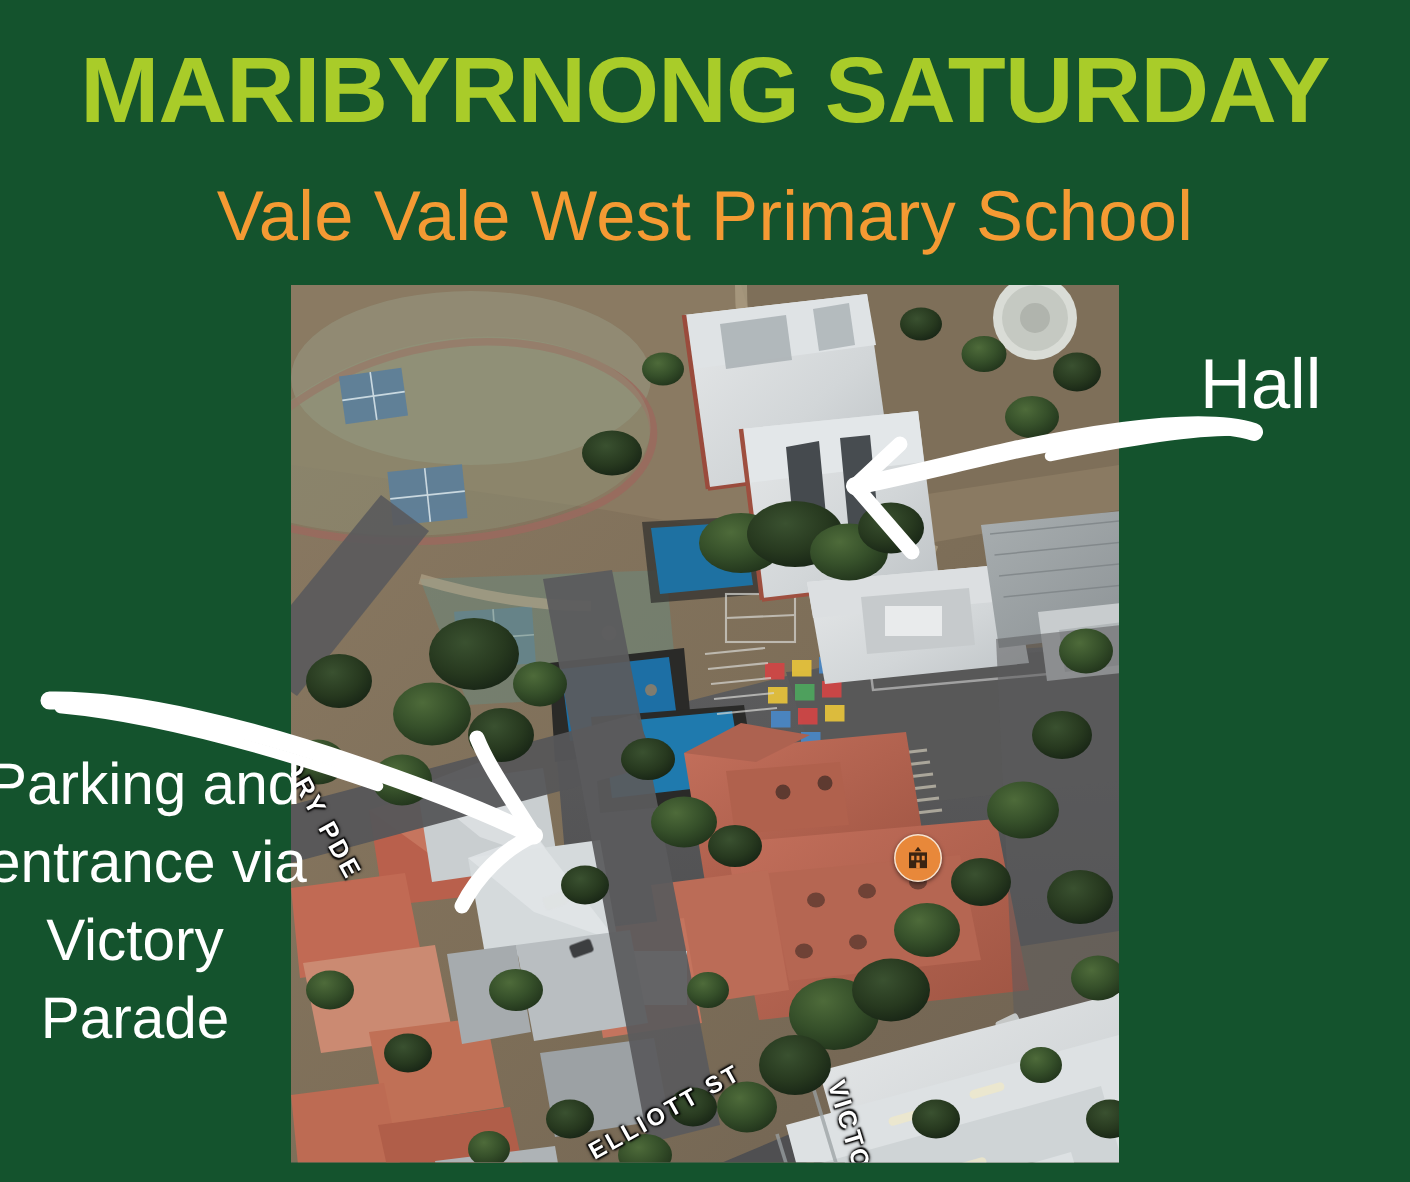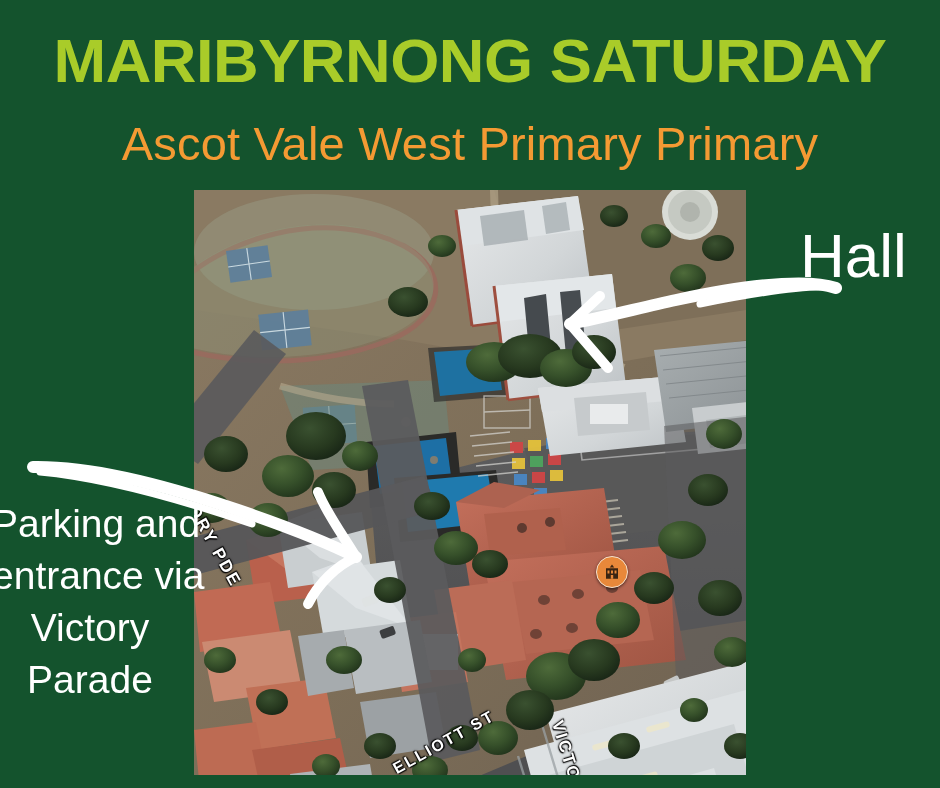--- a/index.html
+++ b/index.html
@@ -81,21 +81,21 @@
 
   
   .arrow-layer{position:absolute;left:0;top:0;width:940px;height:788px;pointer-events:none;}
 
   
   .label-hall{
     position:absolute;left:800px;top:228px;
     color:#ffffff;
     font-family:"Liberation Sans", sans-serif;
     font-weight:400;
-    font-size:62px;
+    font-size:47px;
     line-height:56px;
     white-space:nowrap;
   }
   .label-parking{
     position:absolute;left:-8px;top:498px;width:196px;
     color:#ffffff;
     font-family:"Liberation Sans", sans-serif;
     font-weight:400;
     font-size:39px;
     line-height:52px;
@@ -105,21 +105,21 @@
   .label-parking .ln.l2{text-align:left;}
   .label-parking .ln.l3{text-align:center;}
   .label-parking .ln.l4{text-align:center;}
 </style>
 </head>
 <body>
 
 <div id="poster">
 
   <div class="headline">MARIBYRNONG SATURDAY</div>
-  <div class="subhead">Ascot Vale West Primary Primary</div>
+  <div class="subhead">Vale Vale West Primary School</div>
 
   <div class="map-frame">
     <div class="map-canvas">
       <svg class="map-svg" viewBox="0 0 552 585" preserveAspectRatio="none">
         <defs>
           <linearGradient id="gDirt" x1="0" y1="0" x2="1" y2="1">
             <stop offset="0%" stop-color="#8b7a63"></stop>
             <stop offset="55%" stop-color="#7d6e58"></stop>
             <stop offset="100%" stop-color="#6f6252"></stop>
           </linearGradient>

